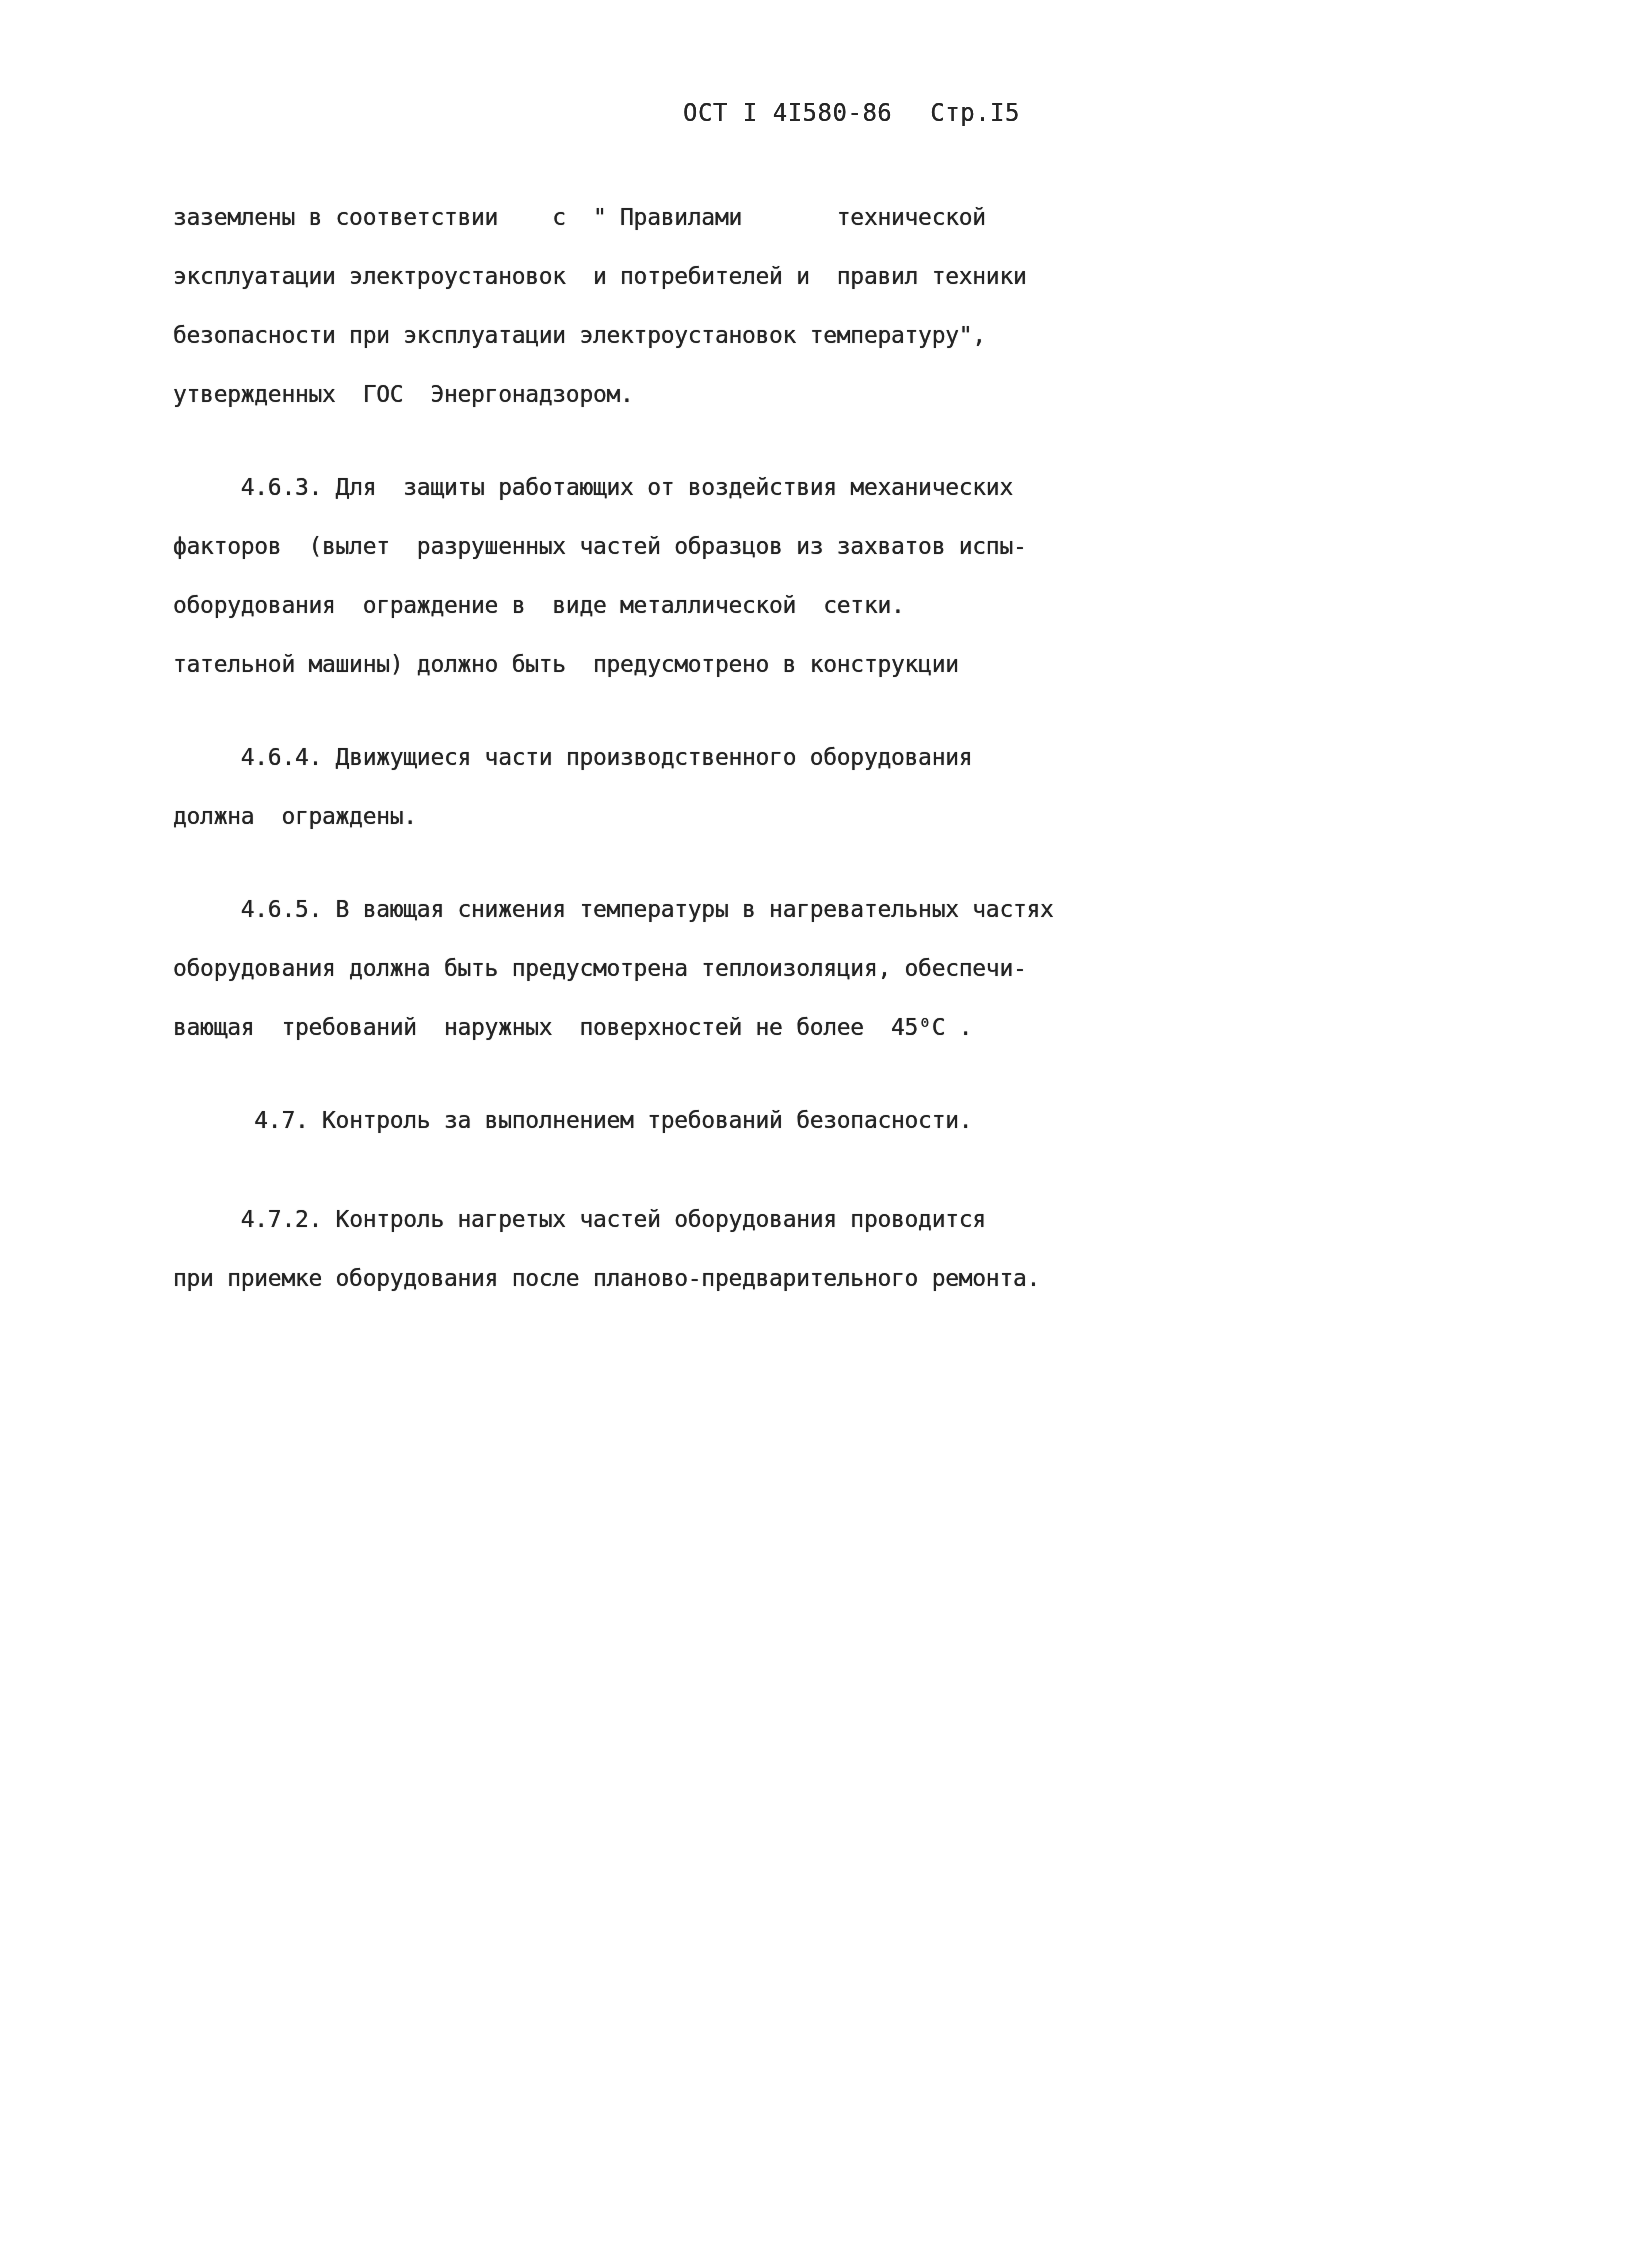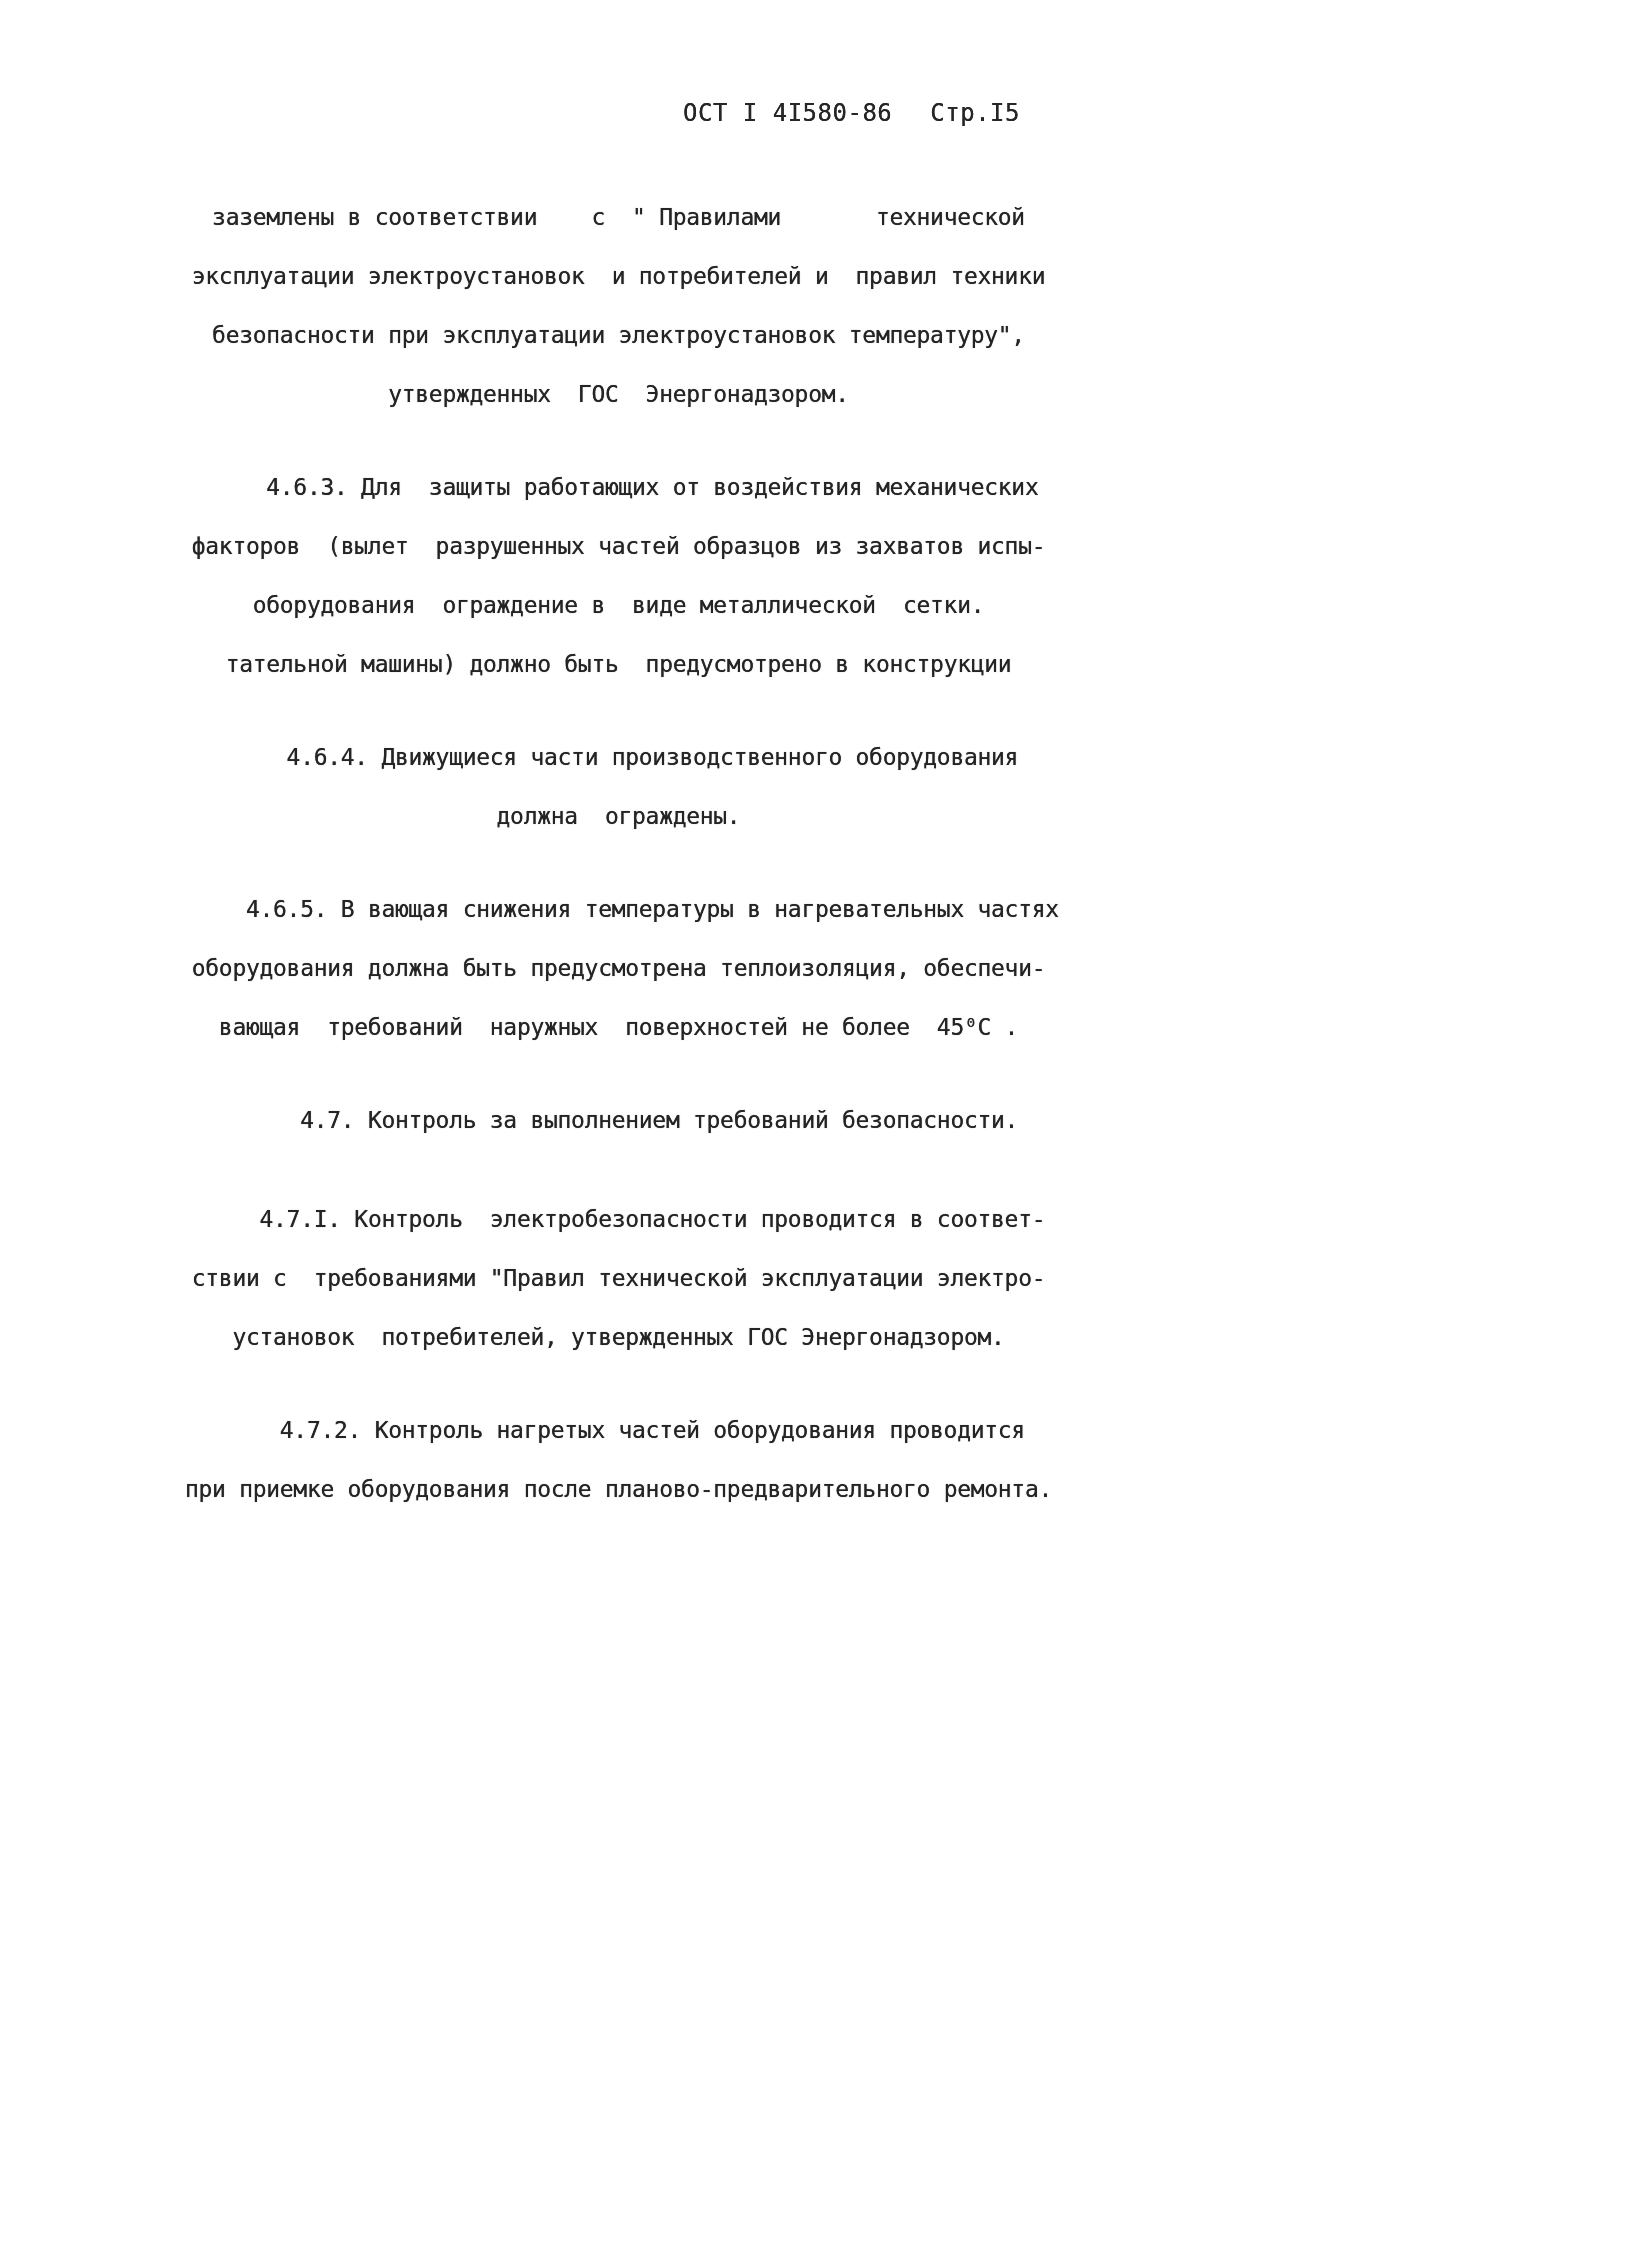--- a/index.html
+++ b/index.html
@@ -9,21 +9,20 @@
   }
   .page {
     position: relative;
     width: 1649px;
     height: 2264px;
     margin: 0 auto;
     background: #ffffff;
     overflow: hidden;
     font-family: "DejaVu Sans Mono", "Liberation Mono", monospace;
     color: #1e1e1e;
-    text-align: center;
   }
   .content {
     position: absolute;
     top: 0;
     left: 173px;
     width: 891px;
   }
   .doc-header {
     margin-top: 99px;
     margin-left: 510px;
@@ -89,25 +88,20 @@
       <div class="paragraph">
         <div class="line">     4.6.5. В вающая снижения температуры в нагревательных частях</div>
         <div class="line">оборудования должна быть предусмотрена теплоизоляция, обеспечи-</div>
         <div class="line">вающая  требований  наружных  поверхностей не более  45⁰С .</div>
       </div>
 
       <div class="paragraph section-heading">
         <div class="line">      4.7. Контроль за выполнением требований безопасности.</div>
       </div>
 
-      <div class="paragraph">
-        <div class="line">     4.7.I. Контроль  электробезопасности проводится в соответ-</div>
-        <div class="line">ствии с  требованиями "Правил технической эксплуатации электро-</div>
-        <div class="line">установок  потребителей, утвержденных ГОС Энергонадзором.</div>
-      </div>
 
       <div class="paragraph">
         <div class="line">     4.7.2. Контроль нагретых частей оборудования проводится</div>
         <div class="line">при приемке оборудования после планово-предварительного ремонта.</div>
       </div>
 
     </div>
   </div>
 </div>
 

